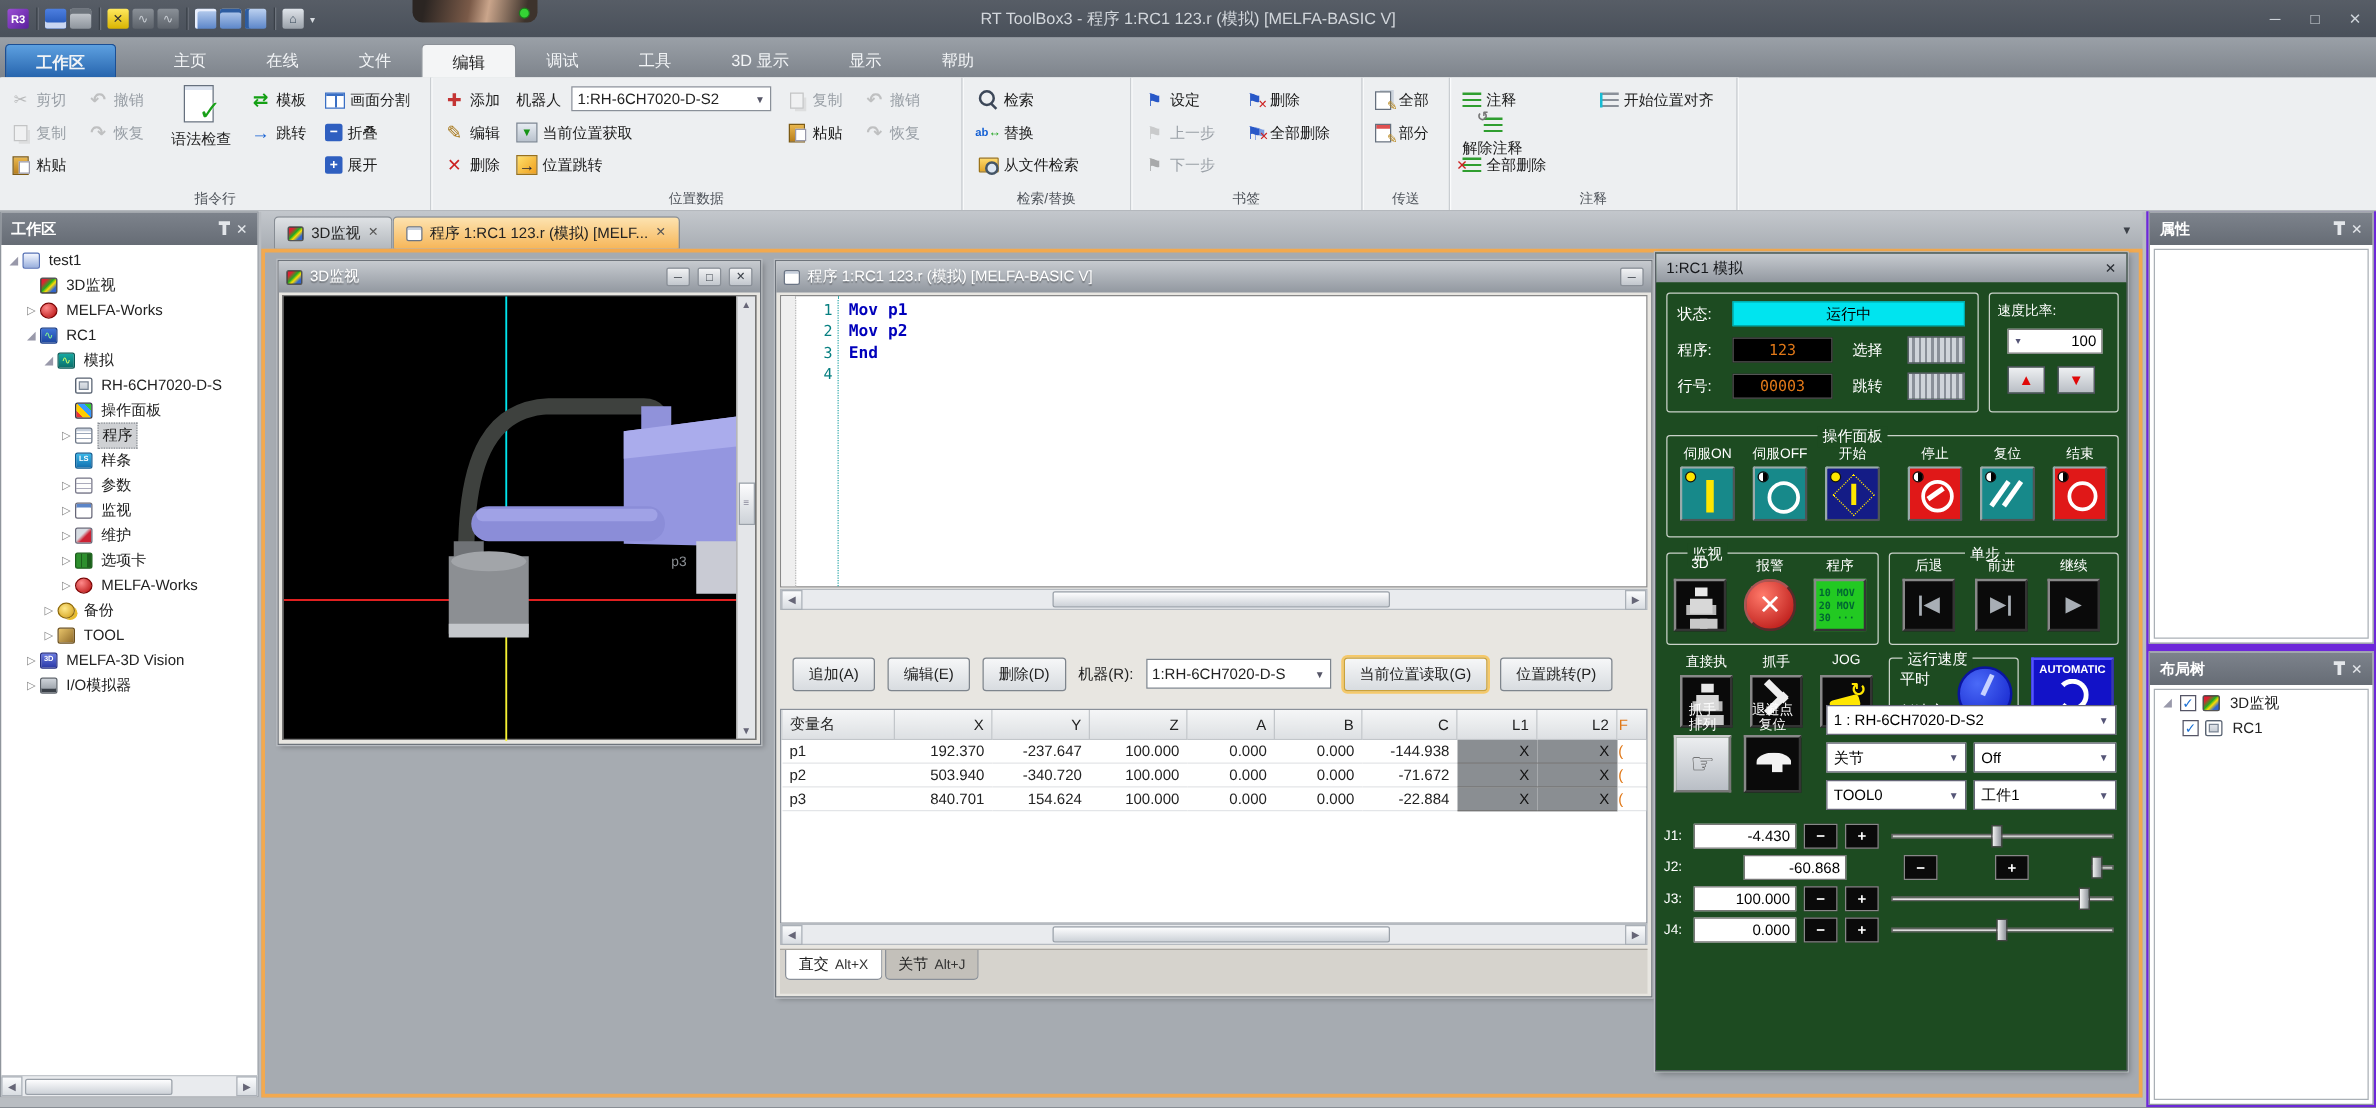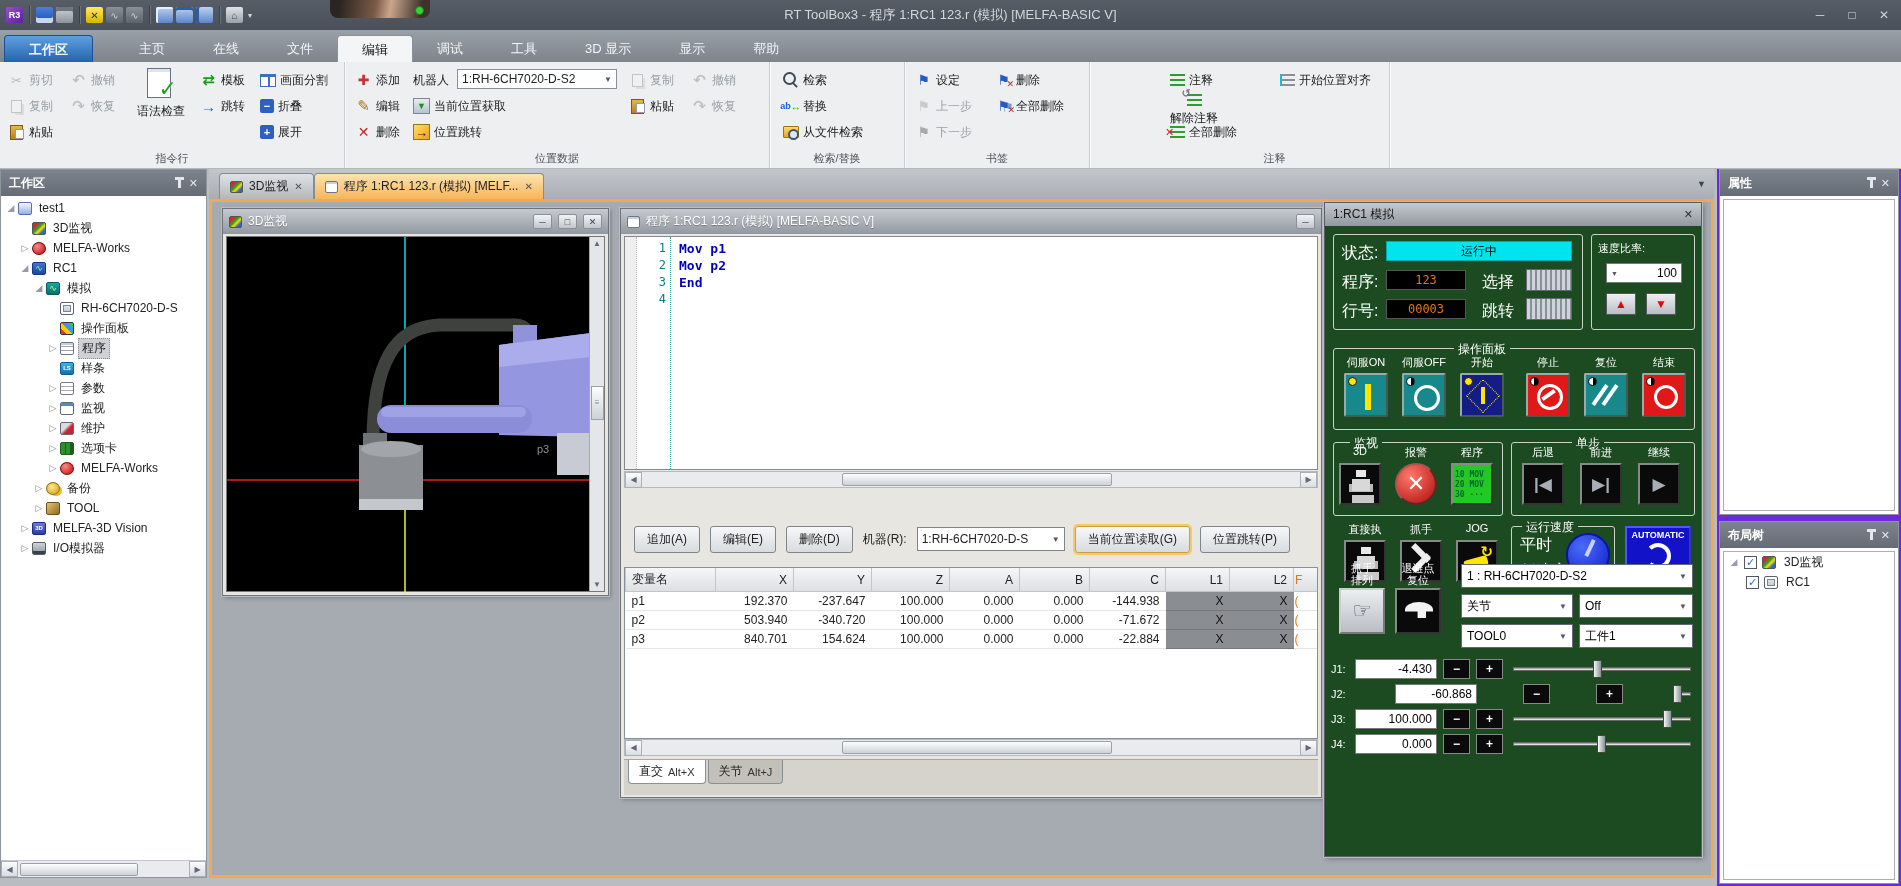--- a/index.html
+++ b/index.html
@@ -191,21 +191,21 @@
   .ptab .k{font-size:11px;color:#333;}
 
   
   .oppanel{position:absolute;background:#1d4b21;border:1px solid #5a5f66;box-shadow:0 0 0 1px #b9bdc2,2px 2px 5px rgba(0,0,0,.3);}
   .optitle{height:23px;background:linear-gradient(#c6cacf,#9298a0);display:flex;align-items:center;padding:0 8px;color:#16181b;}
   .optitle .sp{flex:1;}
   .opx{font-size:11px;color:#2c3036;font-weight:bold;}
   .opbody{position:absolute;left:0;top:23px;right:0;bottom:0;background:#1d4b21;color:#fff;}
   .gbox{position:absolute;border:1px solid #c9d2c9;border-radius:3px;}
   .glegend{position:absolute;top:-8px;background:#1d4b21;padding:0 4px;font-size:12px;color:#fff;}
-  .oplabel{position:absolute;color:#fff;font-size:16px;white-space:nowrap;}
+  .oplabel{position:absolute;color:#fff;font-size:12px;white-space:nowrap;}
   .cyanfield{position:absolute;background:#00e4ef;border:1px solid #0aa;color:#000;text-align:center;font-size:12px;height:20px;line-height:18px;}
   .blackfield{position:absolute;background:#000;border:1px solid #555;color:#e07818;text-align:center;font-size:12px;height:20px;line-height:18px;font-family:"DejaVu Sans Mono",monospace;}
   .miniiconbtn{position:absolute;height:22px;background:linear-gradient(#dfe3e8,#a9aeb5);border:1px solid #667;background-image:repeating-linear-gradient(90deg,#cfd4da 0 3px,#8a9099 3px 5px);}
   .whitefield{position:absolute;background:#fff;border:1px solid #777;color:#000;height:20px;display:flex;align-items:center;justify-content:space-between;padding:0 4px;font-size:12px;}
   .whitefield .arr{font-size:7px;color:#557;}
   .tribtn{position:absolute;width:30px;height:22px;background:linear-gradient(#eef0f2,#b9bec5);border:1px solid #556;display:flex;align-items:center;justify-content:center;}
   .tribtn.up::before{content:"▲";color:#e00808;font-size:12px;}
   .tribtn.down::before{content:"▼";color:#e00808;font-size:12px;}
   .opcol{position:absolute;width:56px;text-align:center;}
   .opcol .blab{font-size:11px;color:#fff;height:16px;white-space:nowrap;}
@@ -445,20 +445,31 @@
           <span class="ri i-flagdel" data-name="bookmark-delete-icon"></span>
           <span>删除</span>
         </div>
       <div class="rbtn" style="left:88px;top:32px;" data-name="bookmark-delete-all-button">
           <span class="ri i-flagsdel" data-name="bookmark-delete-all-icon"></span>
           <span>全部删除</span>
         </div>
       <div class="rglabel" data-name="group-label-bookmark">书签</div>
     </div>
 
+    <div class="rgroup" style="left:1090px;width:70px;" data-name="ribbon-group-transfer">
+      <div class="rbtn" style="left:6px;top:6px;" data-name="transfer-all-button">
+          <span class="ri i-docall" data-name="transfer-all-icon"></span>
+          <span>全部</span>
+        </div>
+      <div class="rbtn" style="left:6px;top:32px;" data-name="transfer-part-button">
+          <span class="ri i-docpart" data-name="transfer-part-icon"></span>
+          <span>部分</span>
+        </div>
+      <div class="rglabel" data-name="group-label-transfer">传送</div>
+    </div>
 
     <div class="rgroup" style="left:1160px;width:230px;" data-name="ribbon-group-comment">
       <div class="rbtn" style="left:8px;top:6px;" data-name="comment-button">
           <span class="ri i-cmt" data-name="comment-icon"></span>
           <span>注释</span>
         </div>
       <div class="rbtn" style="left:8px;top:32px;flex-direction:column;" data-name="uncomment-button">
           <span class="ri i-uncmt" data-name="uncomment-icon"></span>
           <span>解除注释</span>
         </div>

